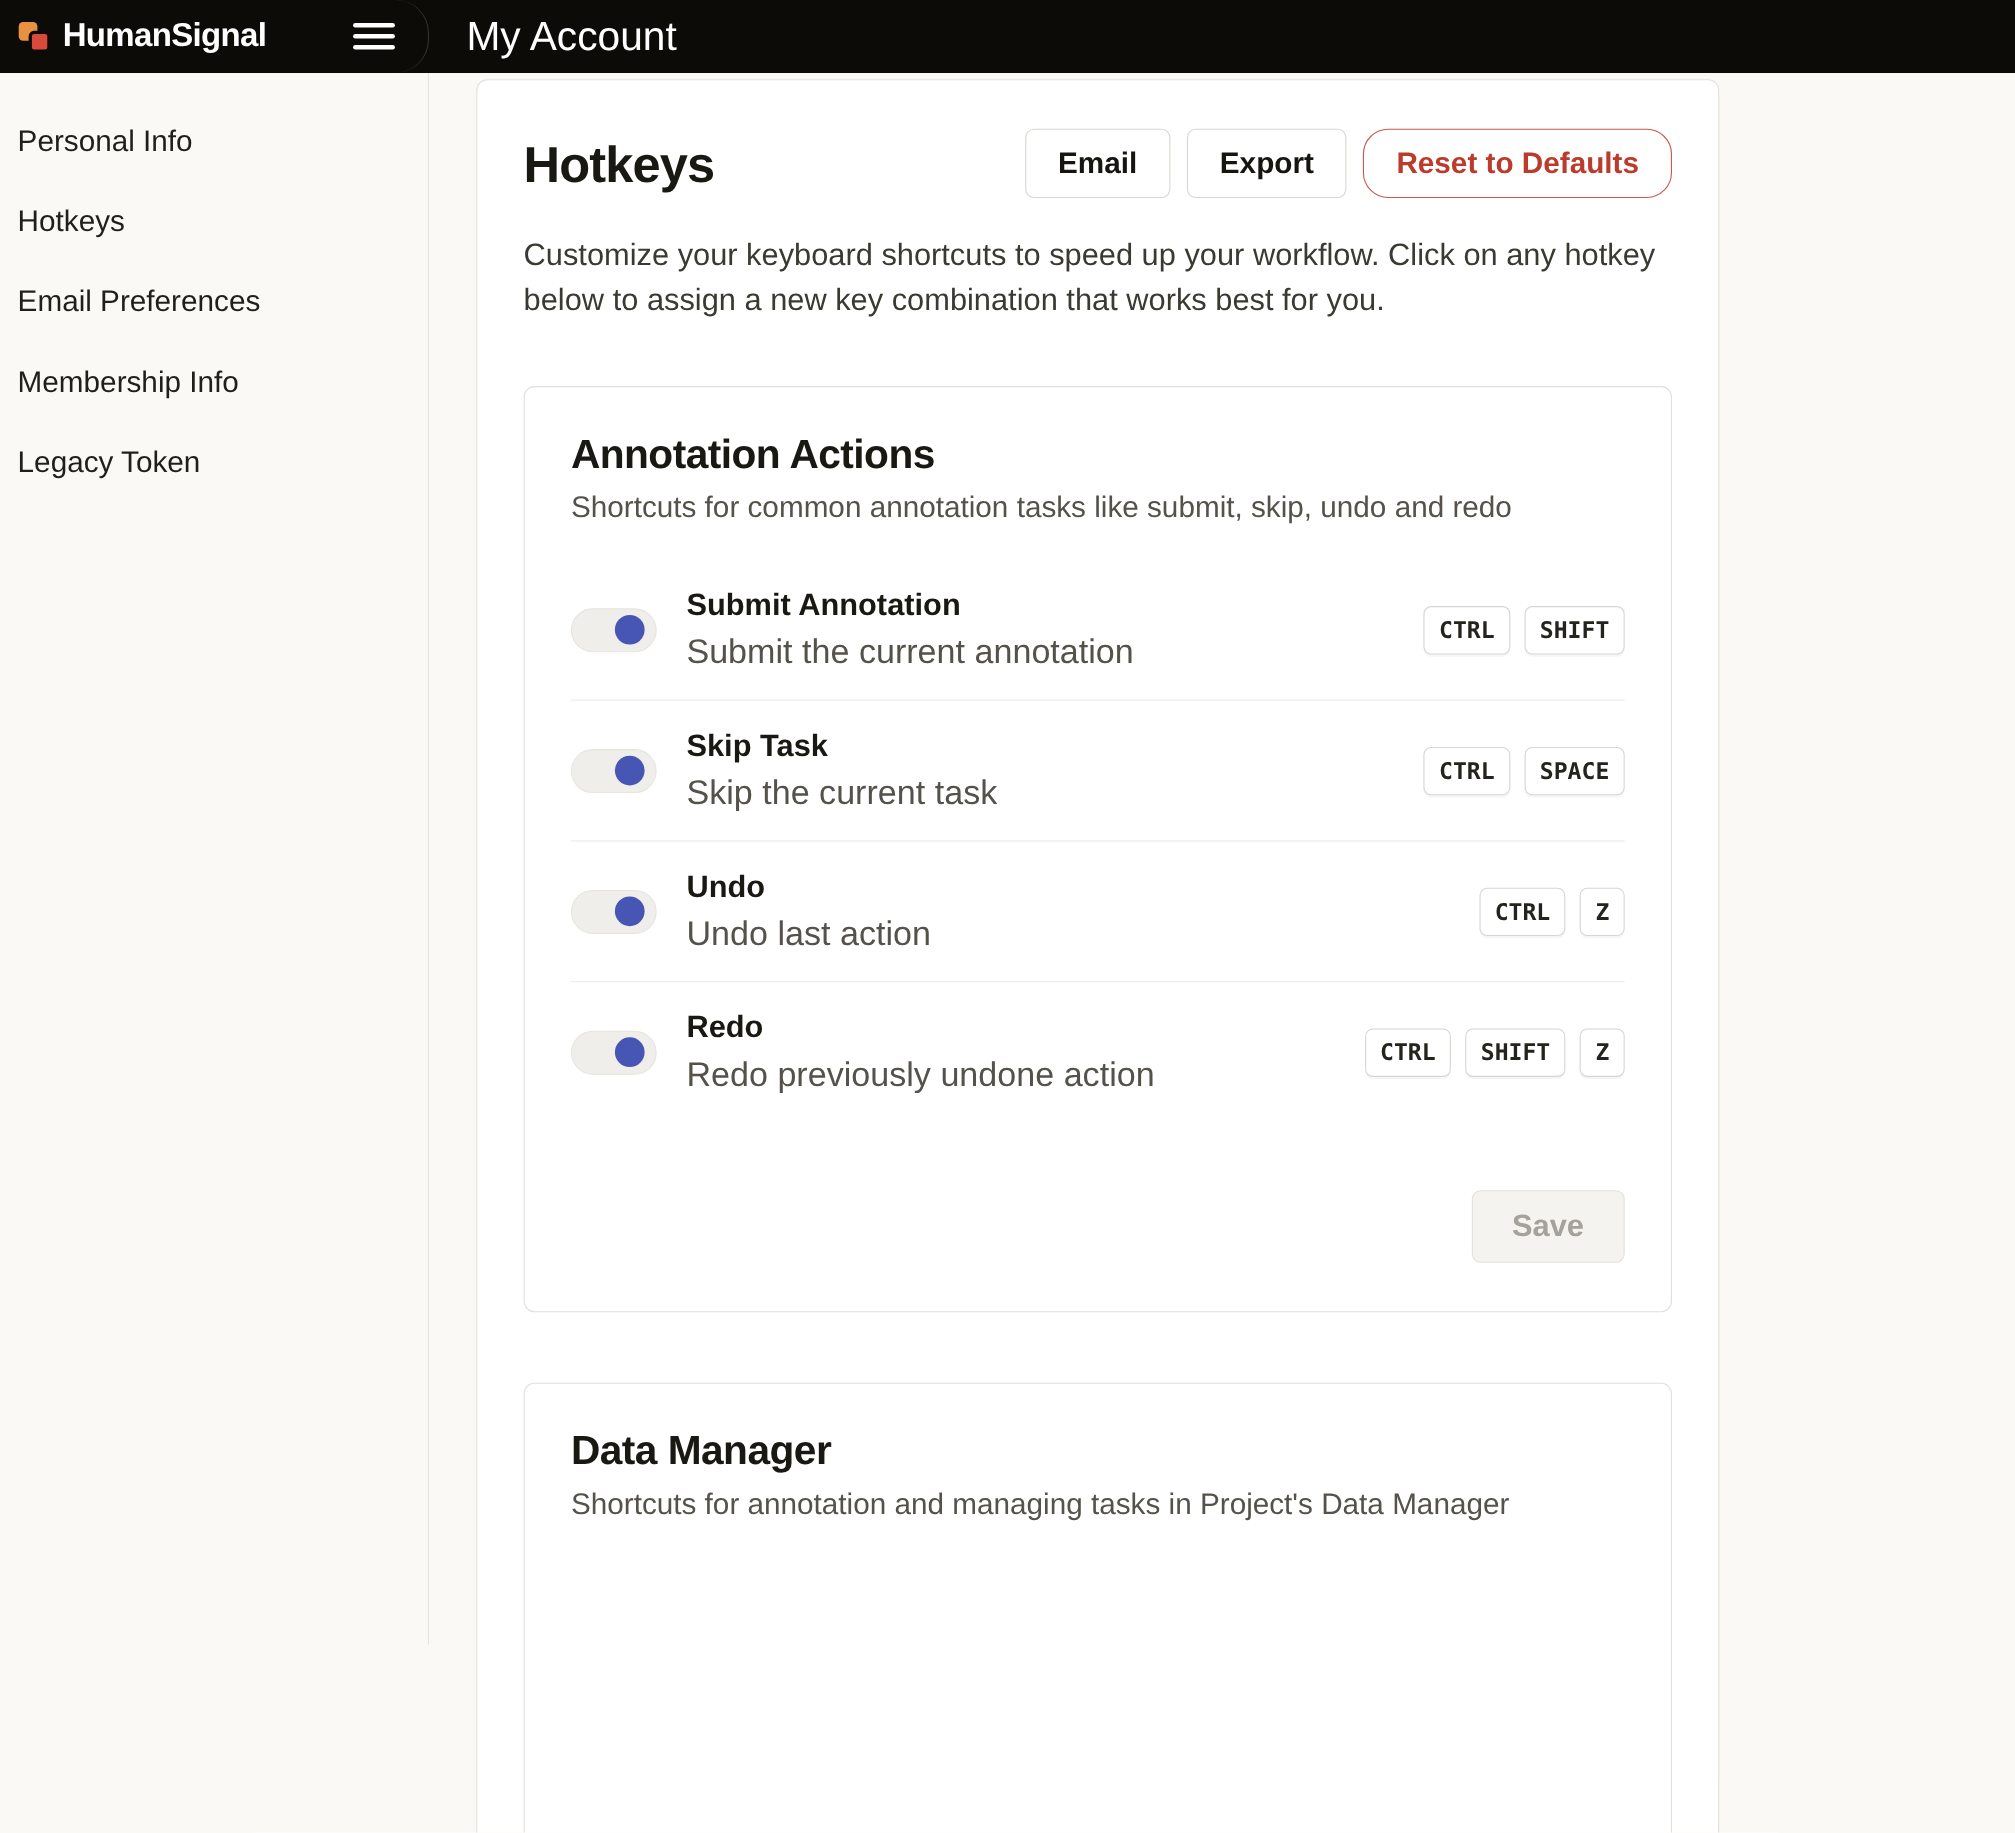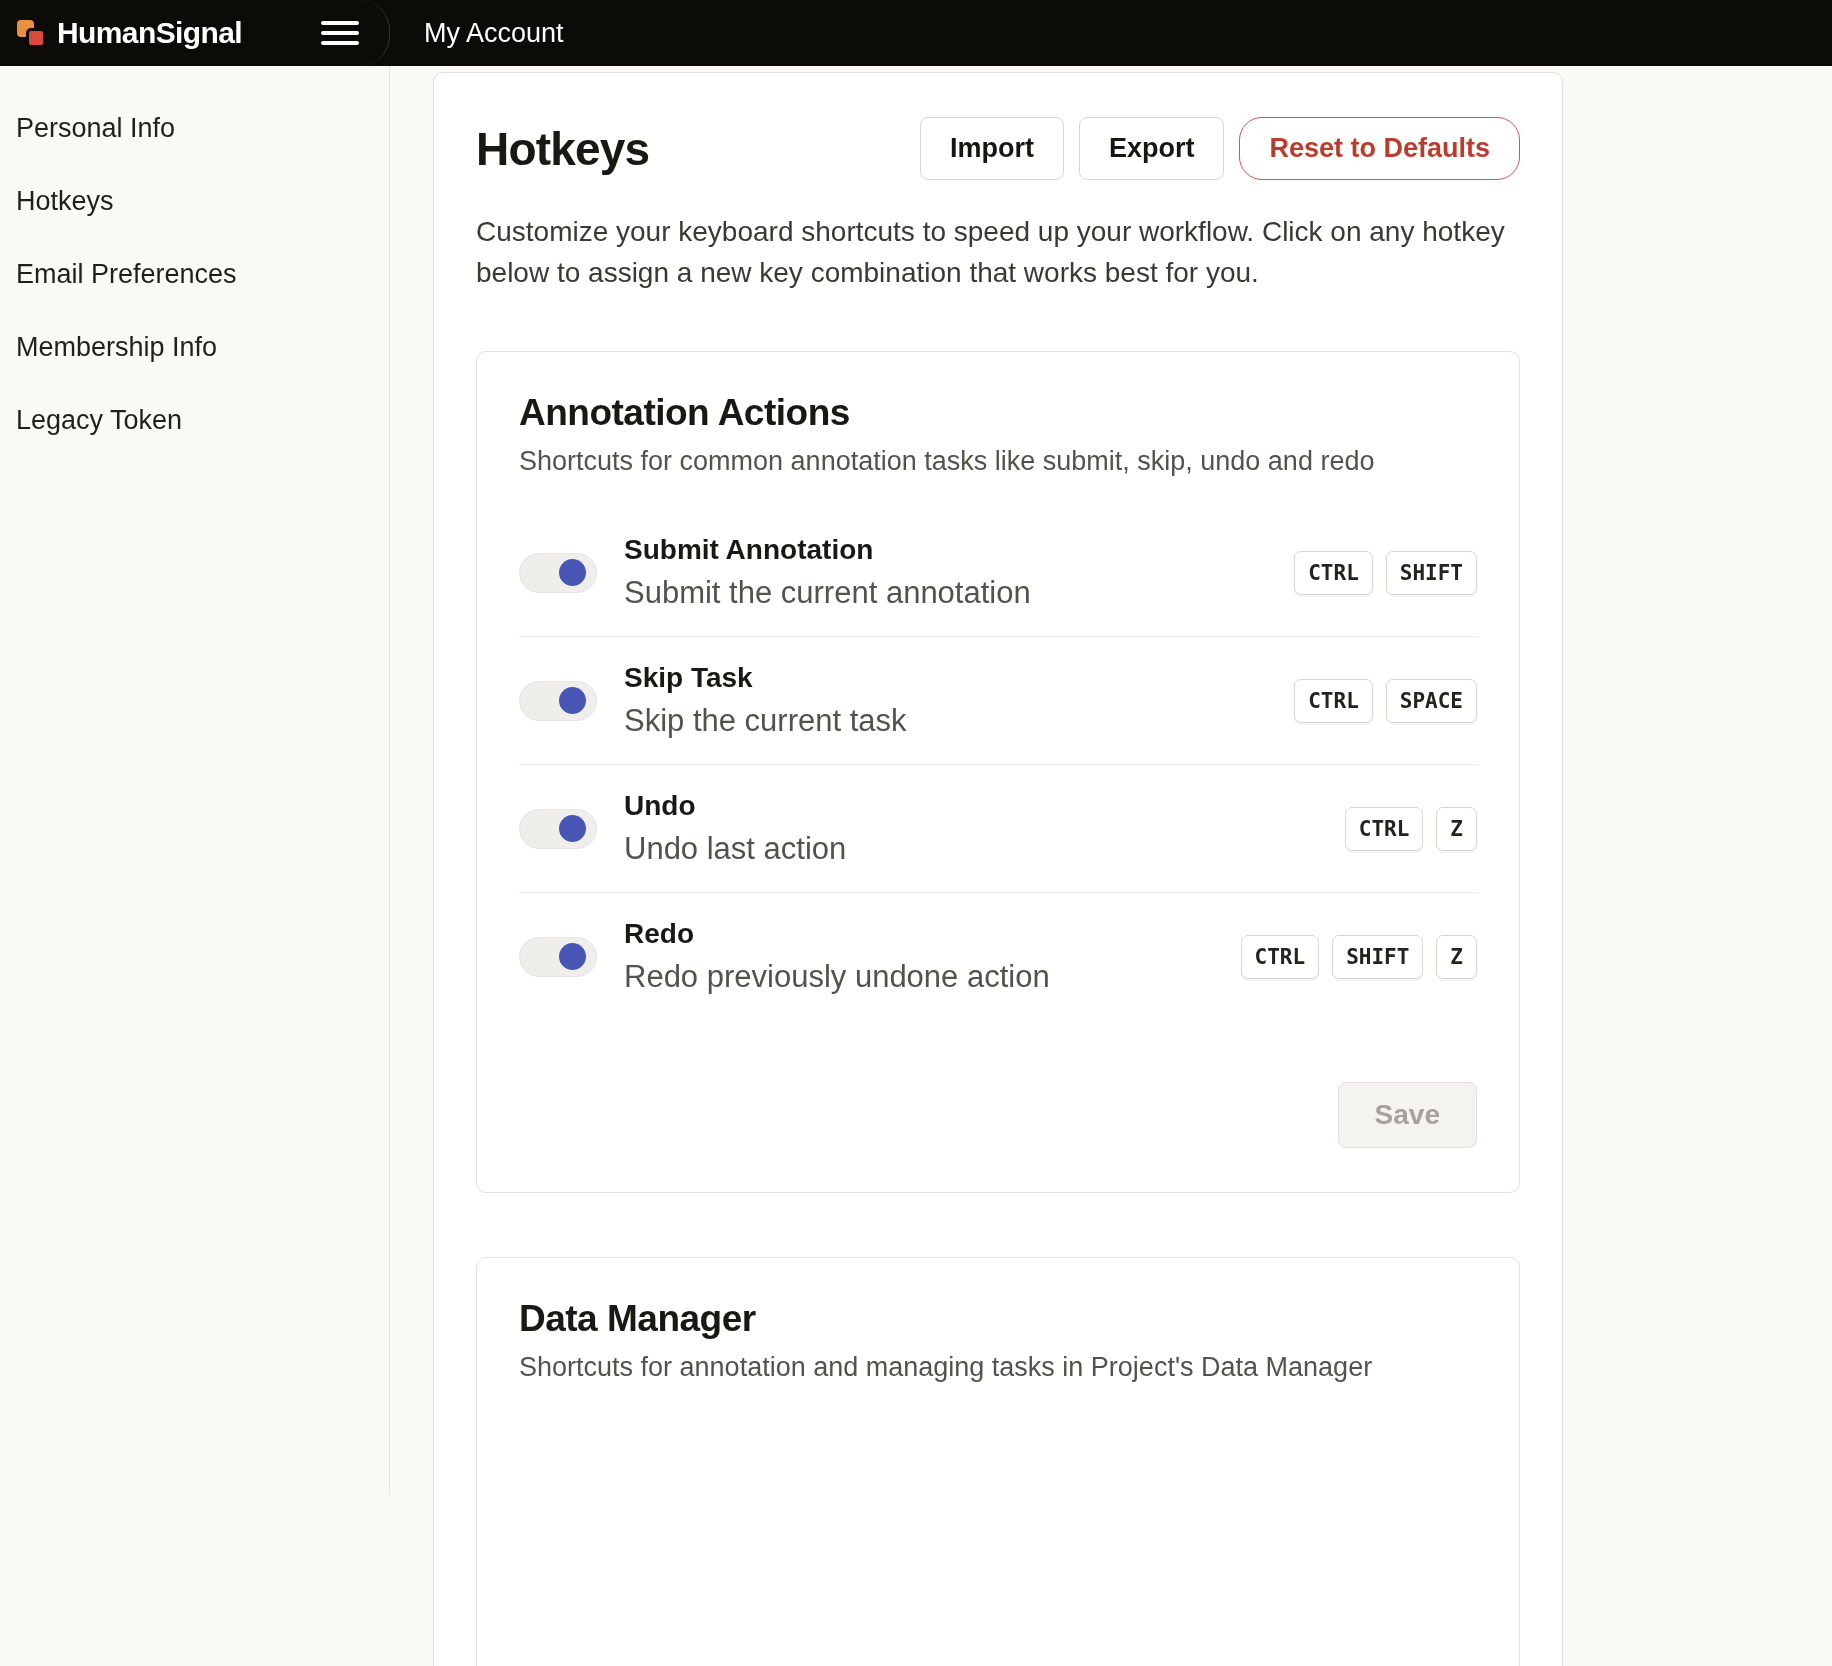--- a/index.html
+++ b/index.html
@@ -32,21 +32,21 @@
     position:absolute; left:10px; top:11px; width:20px; height:20px;
     background:#d84a3c; border-radius:5px; border:3px solid #0c0b08;
   }
   .brand-name { color:#ffffff; font-size:30px; font-weight:700; letter-spacing:-0.6px; }
   .hamburger {
     width:38px; height:30px; background:transparent; border:none; cursor:pointer;
     display:flex; flex-direction:column; justify-content:center; gap:6px;
   }
   .hamburger span { display:block; height:4px; border-radius:2px; background:#ffffff; }
   .topbar-right { flex:1; display:flex; align-items:center; padding-left:34px; }
-  .page-title { color:#ffffff; font-size:27px; font-weight:500; }
+  .page-title { color:#ffffff; font-size:37px; font-weight:500; }
 
   
   .layout { padding-top:66px; display:flex; height:1495px; }
   .sidebar {
     width:390px; flex:0 0 390px; background:#faf9f6;
     border-right:1px solid #e6e4de;
     padding:26px 16px 0 16px;
   }
   .side-item {
     display:block; padding:21px 0; font-size:27px; color:#201f19;
@@ -156,21 +156,21 @@
     <a class="side-item">Membership Info</a>
     <a class="side-item">Legacy Token</a>
   </nav>
 
   <main class="content">
     <div class="panel">
 
       <div class="panel-header">
         <h1>Hotkeys</h1>
         <div class="panel-actions">
-          <button class="btn">Import</button>
+          <button class="btn">Email</button>
           <button class="btn">Export</button>
           <button class="btn danger">Reset to Defaults</button>
         </div>
       </div>
 
       <p class="panel-desc">Customize your keyboard shortcuts to speed up your workflow. Click on any hotkey below to assign a new key combination that works best for you.</p>
 
       <section class="card">
         <h2>Annotation Actions</h2>
         <p class="card-sub">Shortcuts for common annotation tasks like submit, skip, undo and redo</p>

